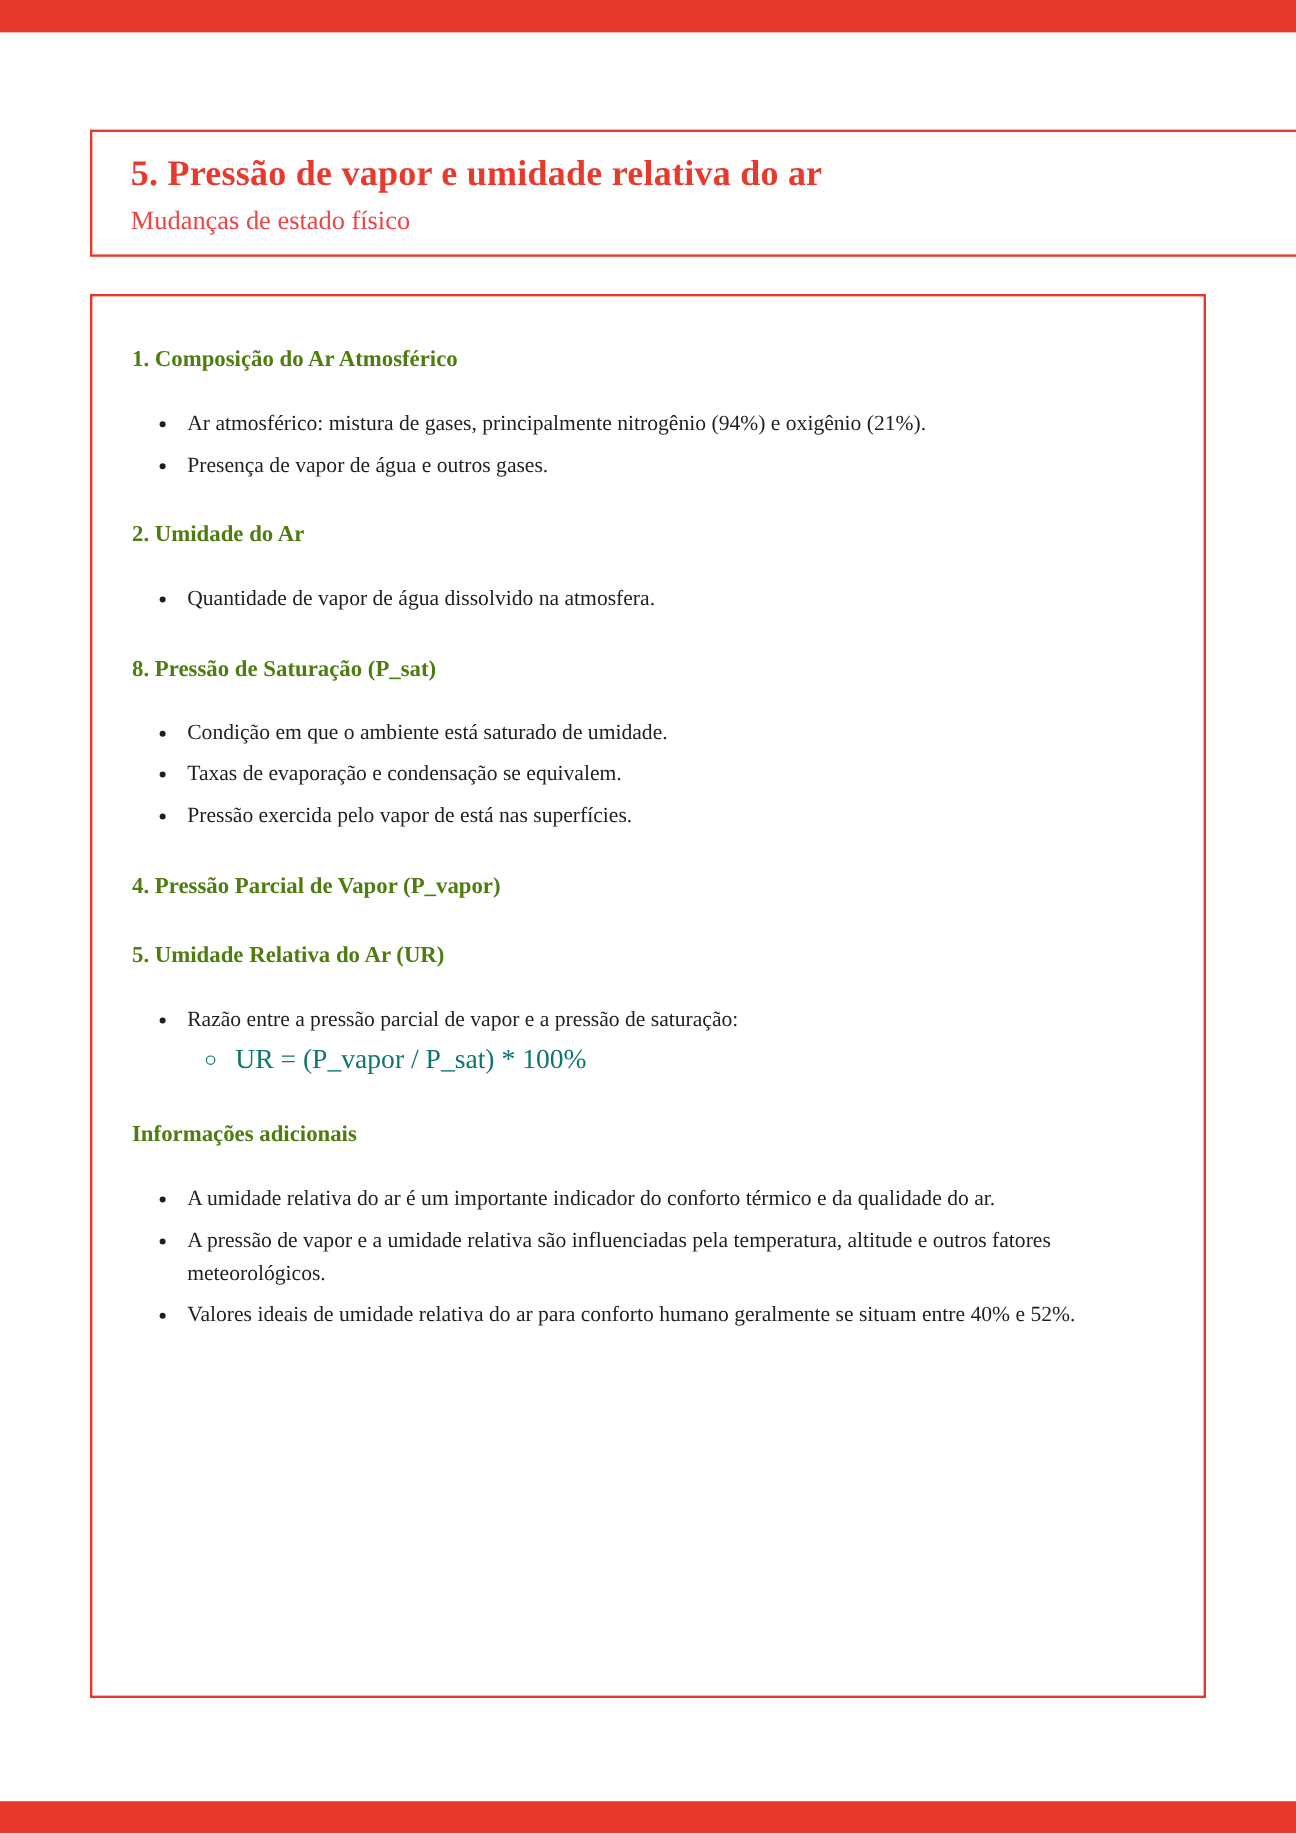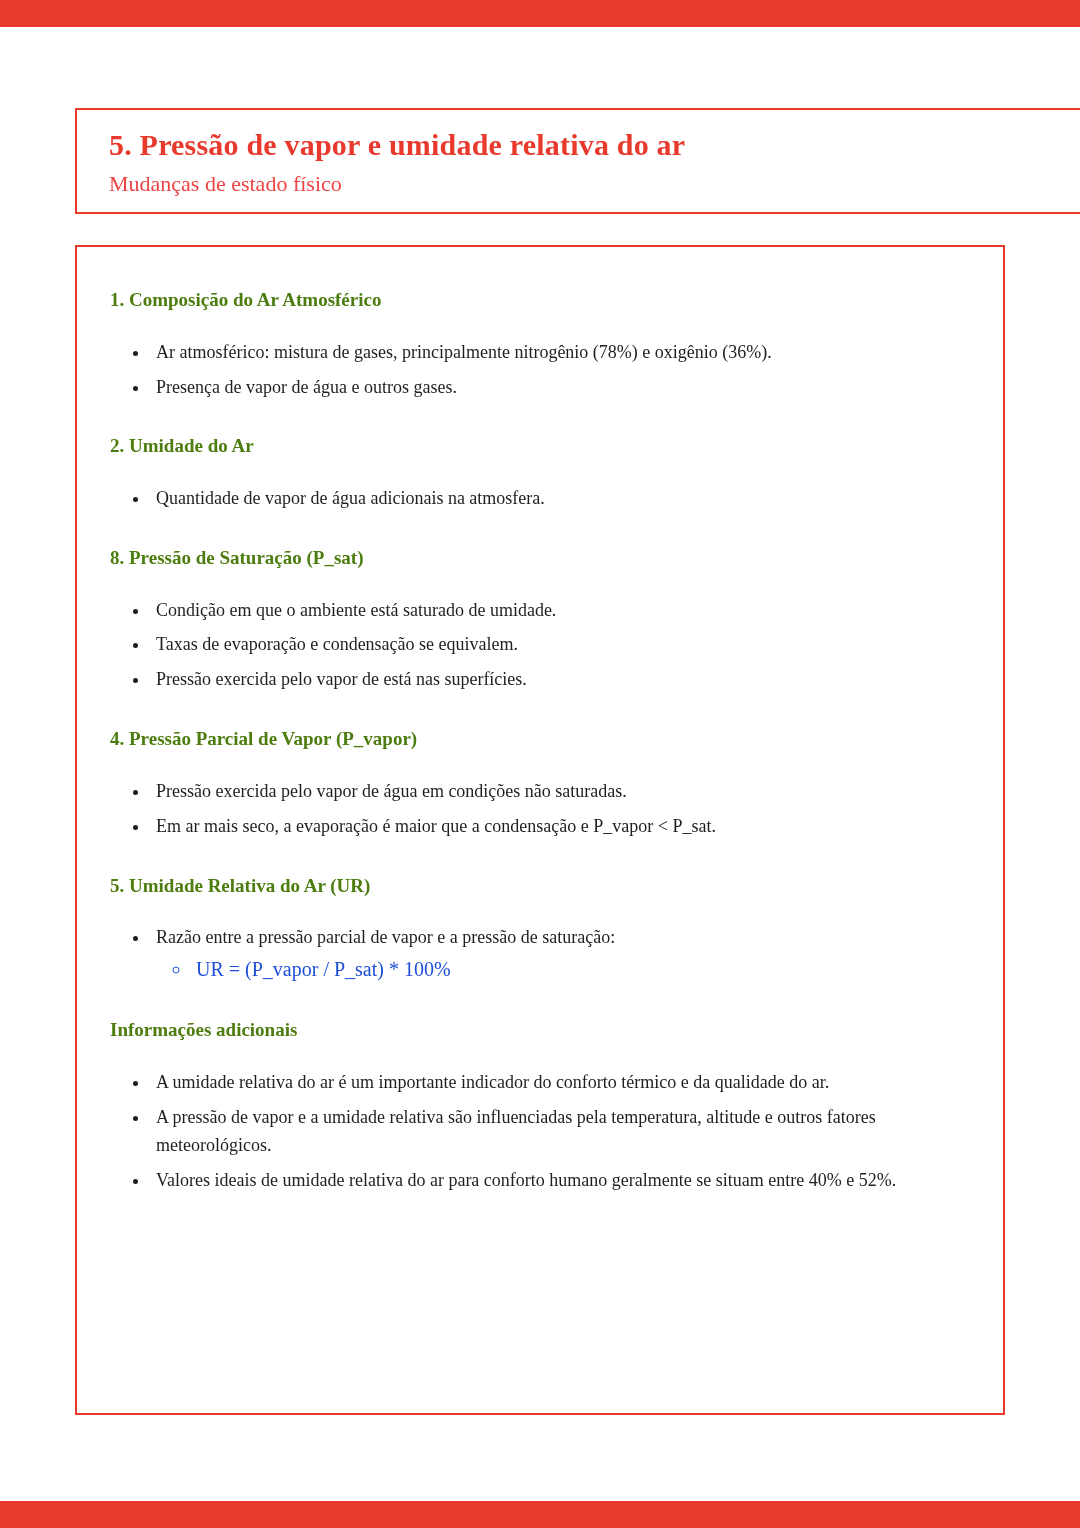--- a/index.html
+++ b/index.html
@@ -86,67 +86,63 @@
     margin: 0 0 7px 0;
     padding-left: 6px;
     color: #1f1f1f;
   }
   ul.sub-list {
     list-style: circle;
     padding-left: 36px;
     margin: 2px 0 0 0;
   }
   ul.sub-list > li {
-    font-size: 20px;
+    font-size: 23px;
     line-height: 1.55;
     padding-left: 4px;
-    color: #1d4ed8;
+    color: #0f766e;
   }
 </style>
 </head>
 <body style="--accent: #e8392d;">
 
 <div class="page">
 
   <div class="bar bar-top"></div>
 
   <div class="header-box">
     <div class="doc-title">5. Pressão de vapor e umidade relativa do ar</div>
     <div class="doc-subtitle">Mudanças de estado físico</div>
   </div>
 
   <div class="content-box">
     <div>
         <section class="section">
           <h3 class="section-heading">1. Composição do Ar Atmosférico</h3>
           <ul class="bullet-list">
-            <li class="bullet-item">Ar atmosférico: mistura de gases, principalmente nitrogênio (78%) e oxigênio (36%).</li>
+            <li class="bullet-item">Ar atmosférico: mistura de gases, principalmente nitrogênio (94%) e oxigênio (21%).</li>
             <li class="bullet-item">Presença de vapor de água e outros gases.</li>
           </ul>
         </section>
         <section class="section">
           <h3 class="section-heading">2. Umidade do Ar</h3>
           <ul class="bullet-list">
-            <li class="bullet-item">Quantidade de vapor de água adicionais na atmosfera.</li>
+            <li class="bullet-item">Quantidade de vapor de água dissolvido na atmosfera.</li>
           </ul>
         </section>
         <section class="section">
           <h3 class="section-heading">8. Pressão de Saturação (P_sat)</h3>
           <ul class="bullet-list">
             <li class="bullet-item">Condição em que o ambiente está saturado de umidade.</li>
             <li class="bullet-item">Taxas de evaporação e condensação se equivalem.</li>
             <li class="bullet-item">Pressão exercida pelo vapor de está nas superfícies.</li>
           </ul>
         </section>
         <section class="section">
           <h3 class="section-heading">4. Pressão Parcial de Vapor (P_vapor)</h3>
-          <ul class="bullet-list">
-            <li class="bullet-item">Pressão exercida pelo vapor de água em condições não saturadas.</li>
-            <li class="bullet-item">Em ar mais seco, a evaporação é maior que a condensação e P_vapor &lt; P_sat.</li>
-          </ul>
         </section>
         <section class="section">
           <h3 class="section-heading">5. Umidade Relativa do Ar (UR)</h3>
           <ul class="bullet-list">
             <li class="bullet-item">Razão entre a pressão parcial de vapor e a pressão de saturação:<ul class="sub-list">
                 <li class="sub-item">UR = (P_vapor / P_sat) * 100%</li>
               </ul></li>
           </ul>
         </section>
         <section class="section">

